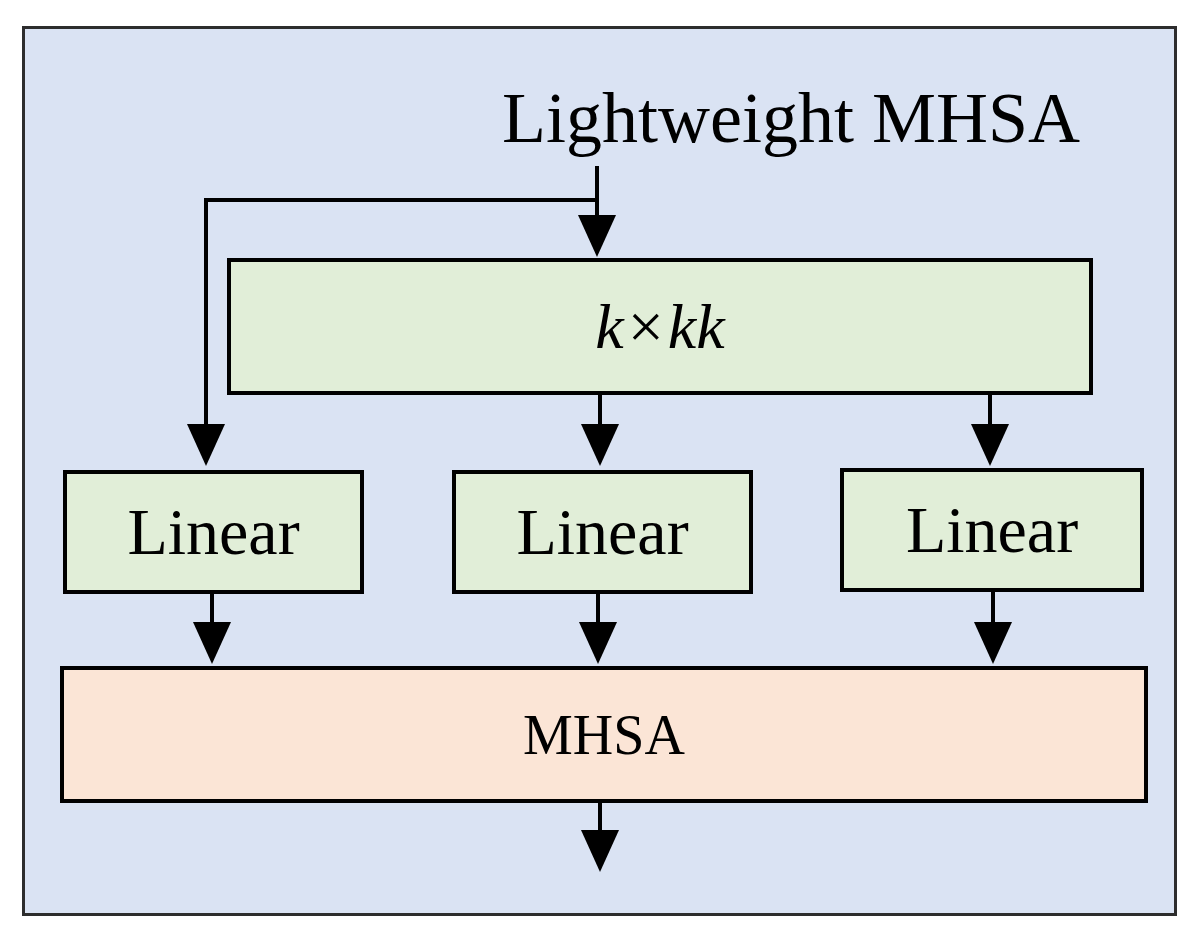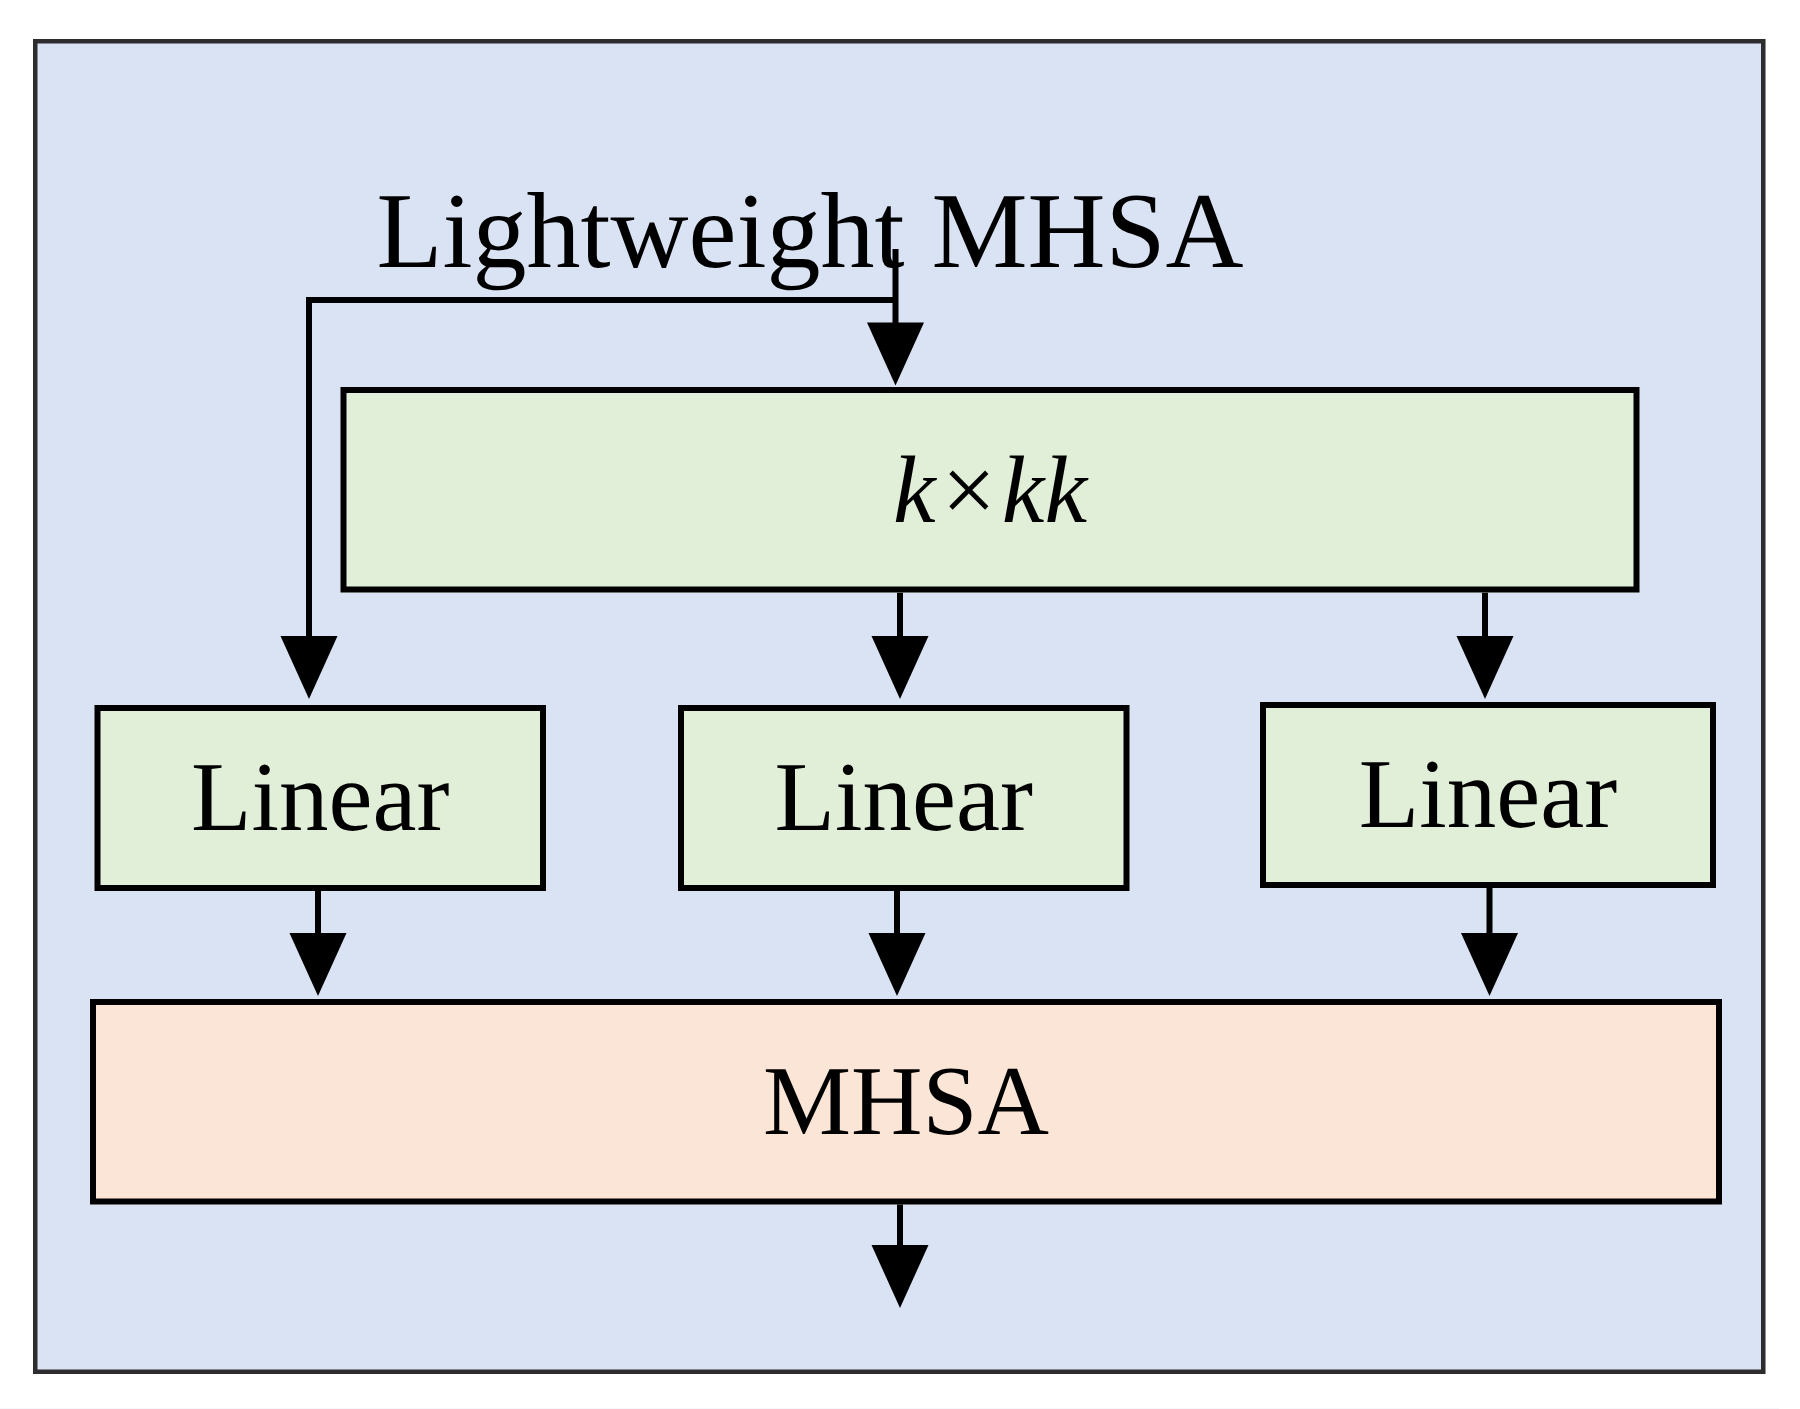--- a/index.html
+++ b/index.html
@@ -32,40 +32,39 @@
     width: 1200px; height: 939px;
     pointer-events: none;
   }
   .connectors path, .connectors polyline {
     fill: none; stroke: var(--line); stroke-width: 4px;
   }
   .connectors polygon { fill: var(--line); stroke: none; }
 
   .diagram-title {
     position: absolute; left: 0; top: 74px; width: 1080px;
-    text-align: center;
+    text-align: right;
     font-size: 72px; line-height: 88px;
     white-space: nowrap;
-    margin-top: 36px;
   }
 
   .block {
     position: absolute;
     display: flex; align-items: center; justify-content: center;
     border: 4px solid var(--line);
     white-space: nowrap;
   }
   .block.green  { background: var(--green-block); }
   .block.orange { background: var(--orange-block); }
 
   .dw-block     { left: 227px; top: 258px; width: 866px;  height: 137px; font-size: 64px; }
   .linear-left  { left: 63px;  top: 470px; width: 301px;  height: 124px; font-size: 66px; }
   .linear-mid   { left: 452px; top: 470px; width: 301px;  height: 124px; font-size: 66px; }
   .linear-right { left: 840px; top: 468px; width: 304px;  height: 124px; font-size: 66px; }
-  .mhsa-block   { left: 60px;  top: 666px; width: 1088px; height: 137px; font-size: 66px; }
+  .mhsa-block   { left: 60px;  top: 666px; width: 1088px; height: 137px; font-size: 56px; }
 
   .math-var { font-style: italic; }
   .op { padding: 0 4px; }
 </style>
 </head>
 <body>
 
 <div class="canvas">
 
   <div class="frame"></div>

